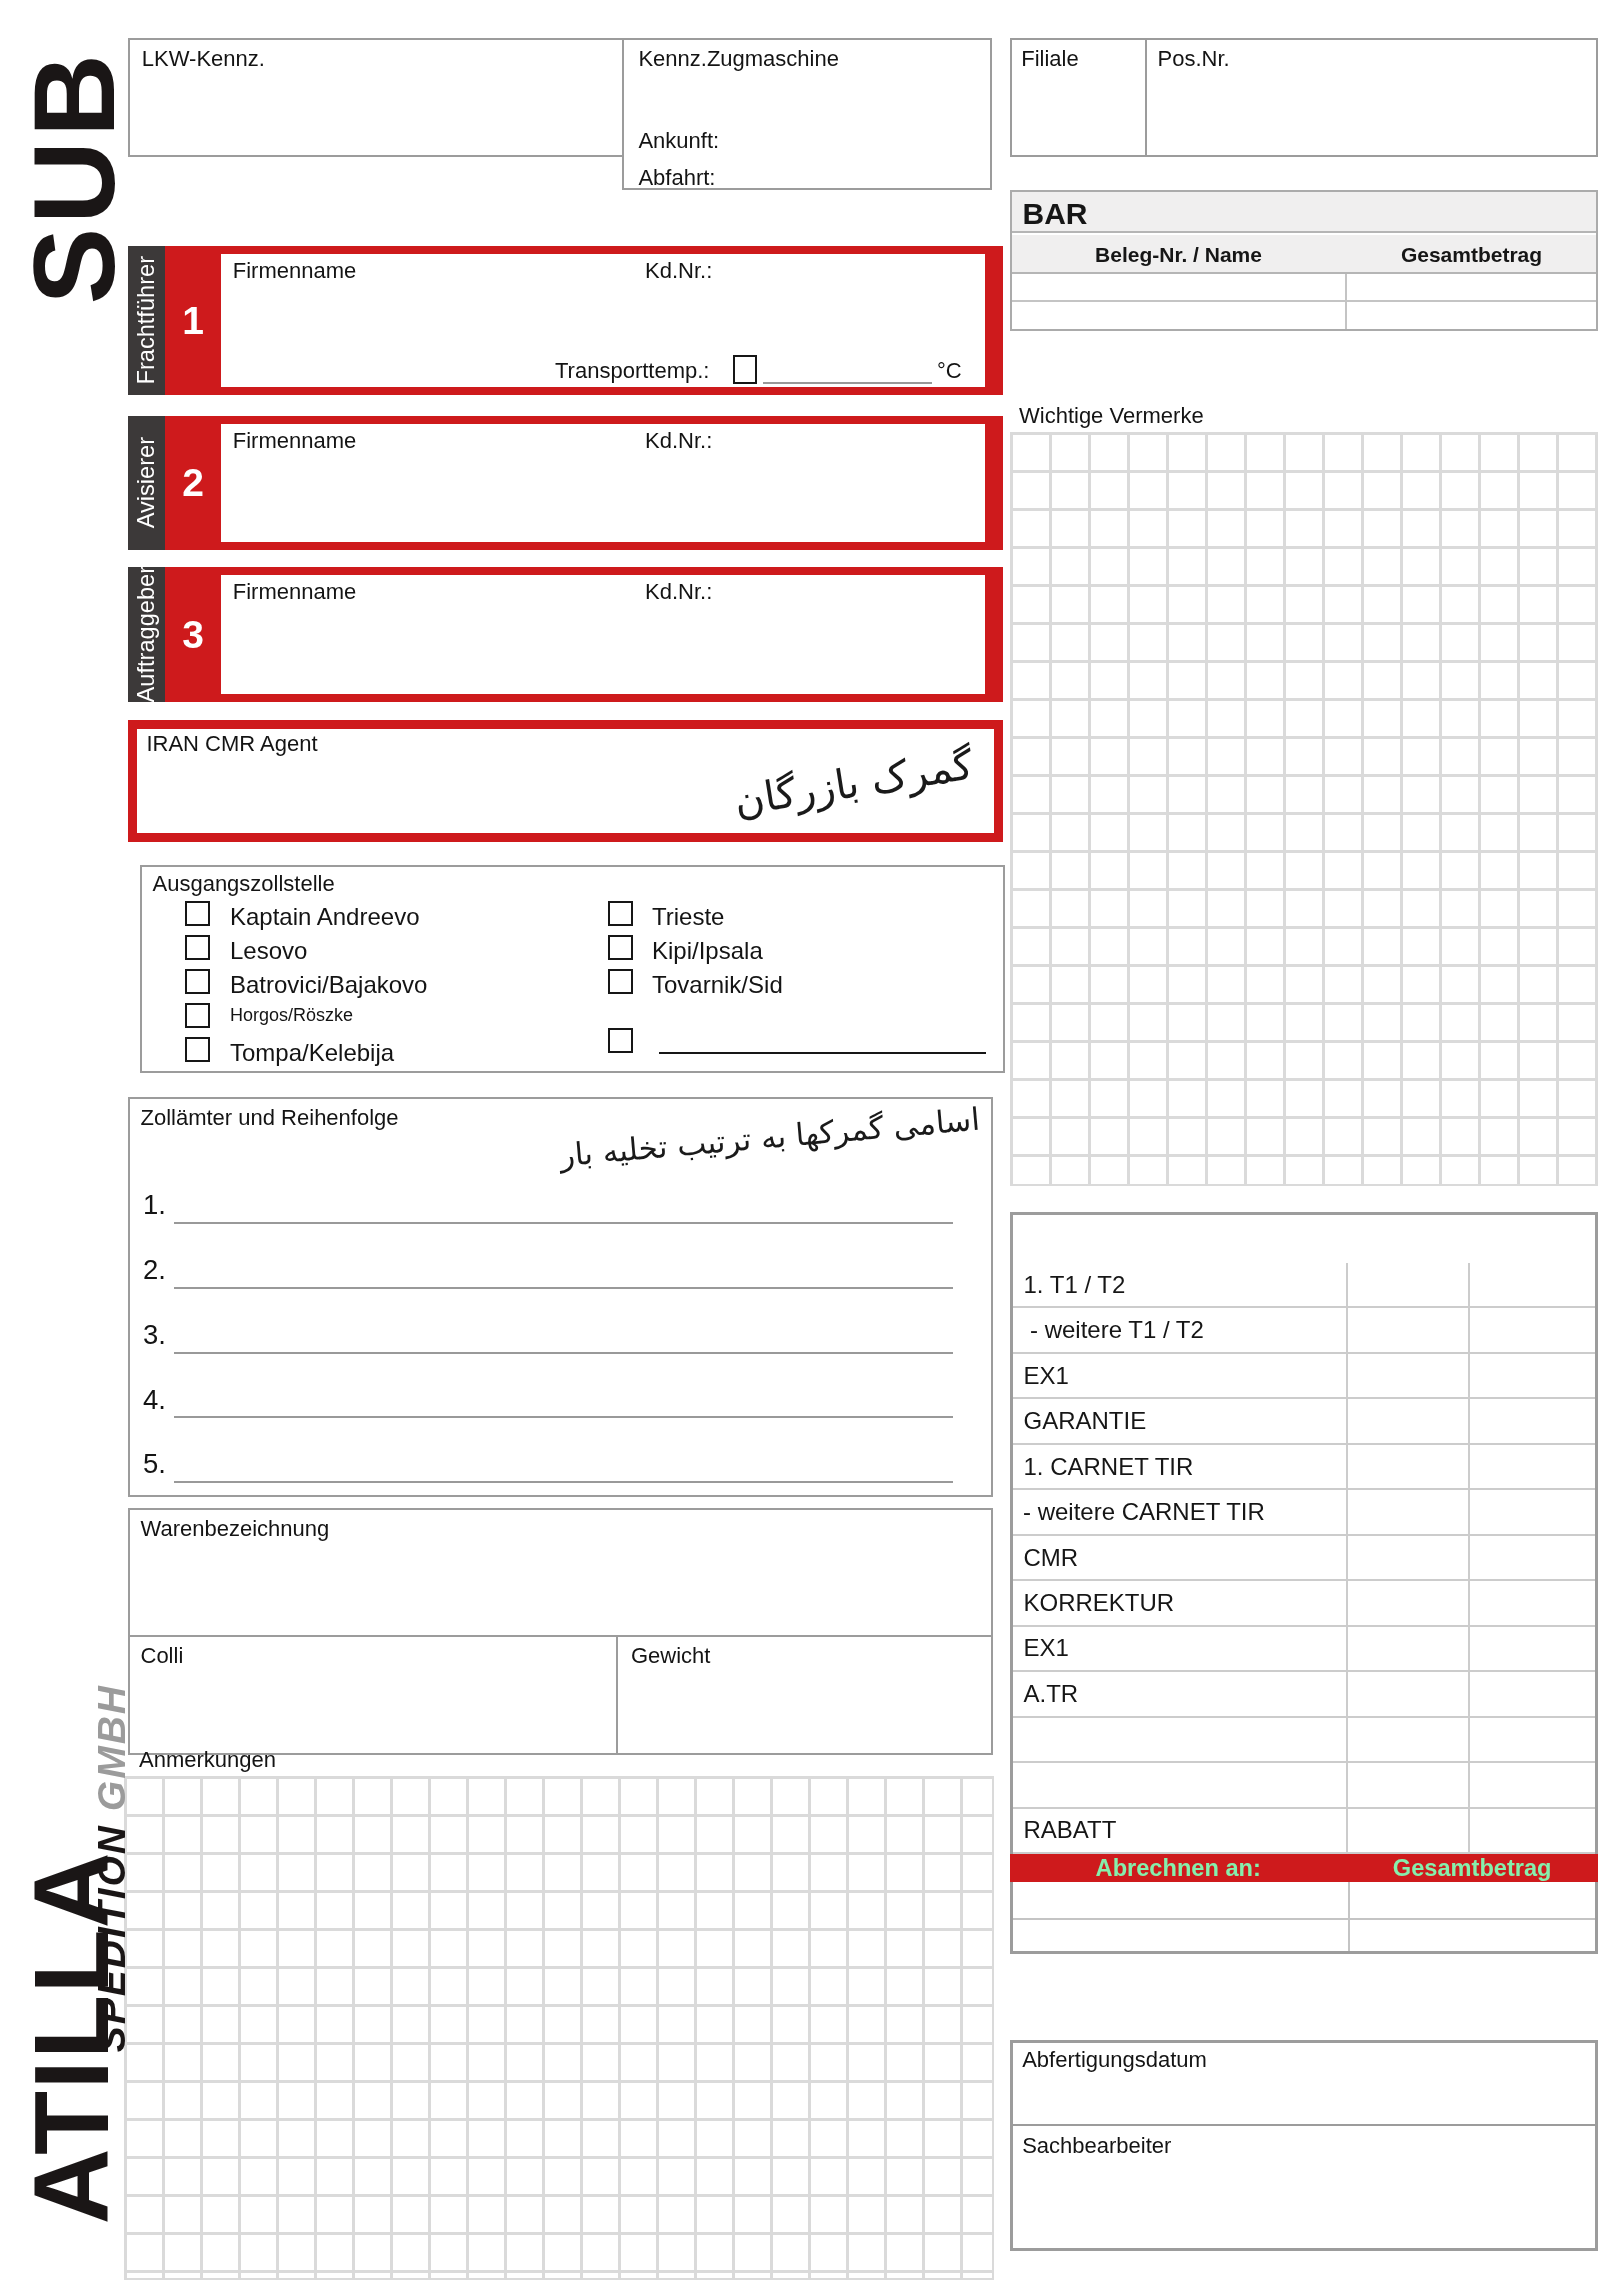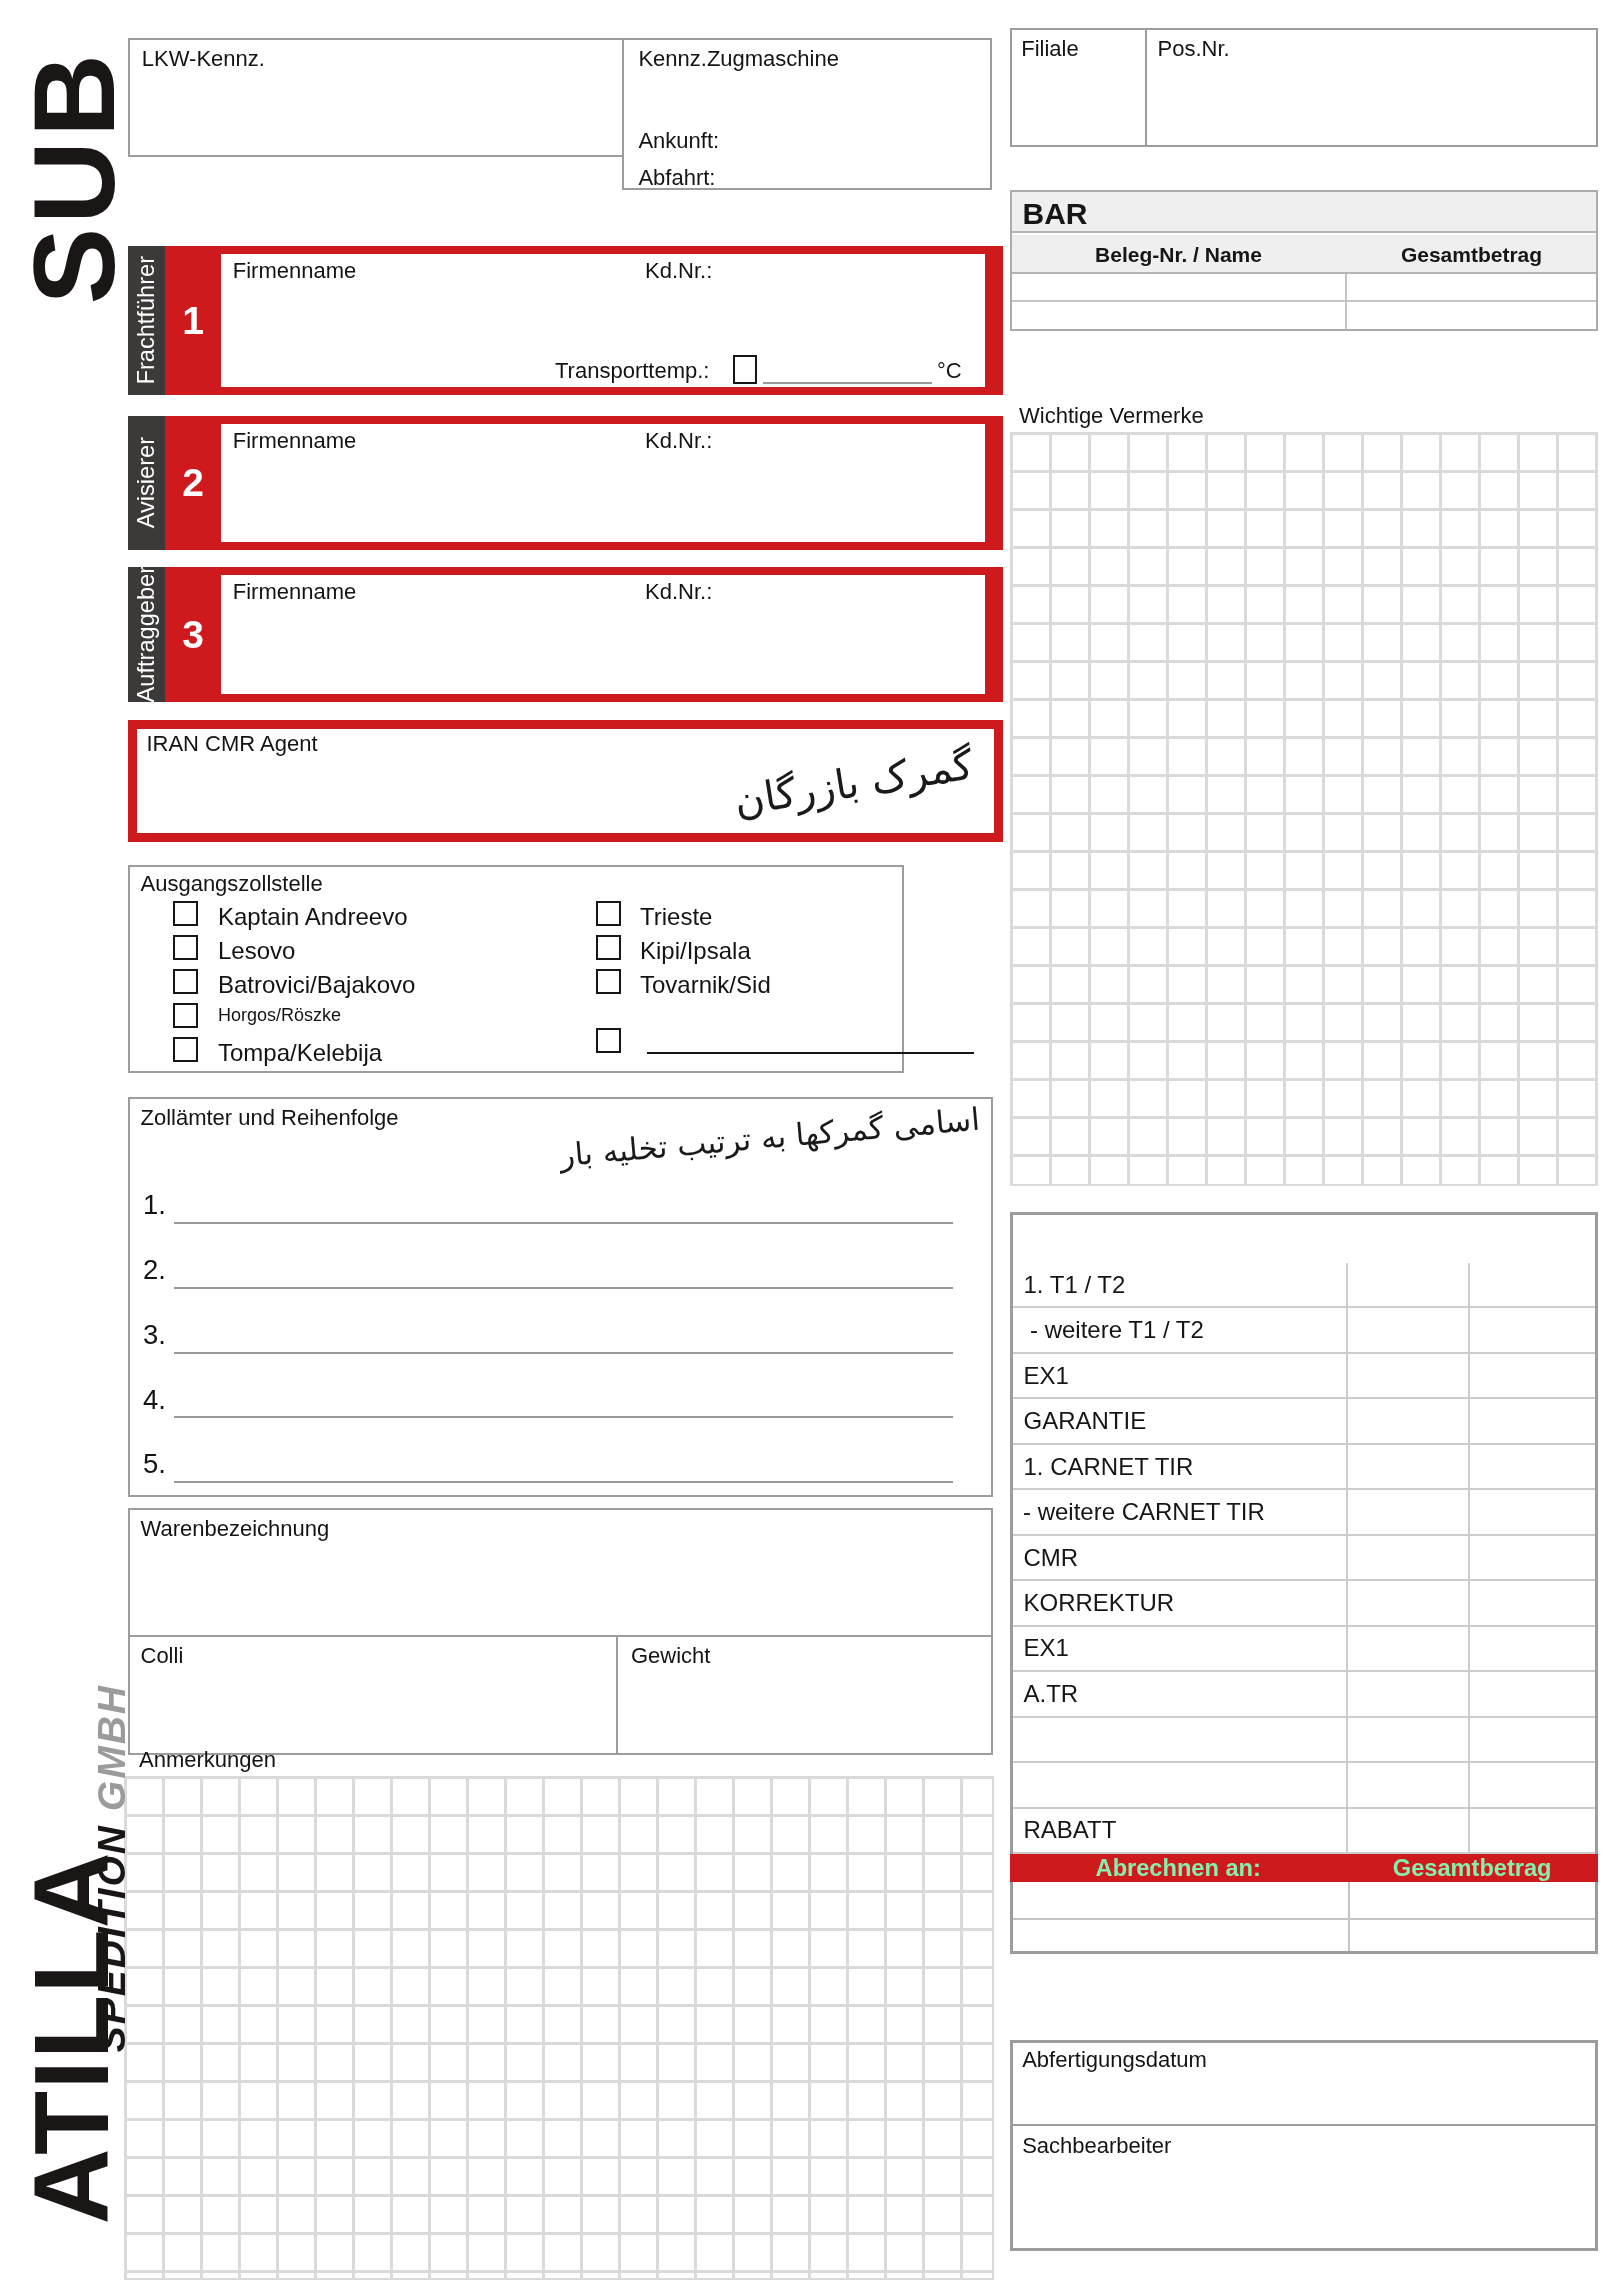--- a/index.html
+++ b/index.html
@@ -56,21 +56,21 @@
   <div class="box" style="left:128px;top:38px;width:497px;height:119px;">
     <div class="lbl" style="position:absolute;left:11.8px;top:6.5px;">LKW-Kennz.</div>
   </div>
 
   <div class="box" style="left:622px;top:38px;width:370px;height:152px;">
     <div class="lbl" style="position:absolute;left:14.4px;top:6.5px;">Kennz.Zugmaschine</div>
     <div class="lbl" style="position:absolute;left:14.4px;top:89px;">Ankunft:</div>
     <div class="lbl" style="position:absolute;left:14.4px;top:126px;">Abfahrt:</div>
   </div>
 
-  <div class="box" style="left:1010px;top:28px;width:588px;height:119px;">
+  <div class="box" style="left:1010px;top:38px;width:588px;height:119px;">
     <div class="abs" style="left:0;top:0;width:135px;height:100%;border-right:2.6px solid #9C9C9C;box-sizing:border-box;">
       <div class="lbl" style="position:absolute;left:9.2px;top:6.5px;">Filiale</div>
     </div>
     <div class="abs" style="left:135px;top:0;right:0;height:100%;">
       <div class="lbl" style="position:absolute;left:10.5px;top:6.5px;">Pos.Nr.</div>
     </div>
   </div>
 
   <div class="box" style="left:1010px;top:190px;width:588px;height:141px;border-color:#ABABAB;">
     <div class="bar-hdr" style="top:0;height:41px;border-bottom:2px solid #B5B5B5;">
@@ -130,21 +130,21 @@
   <div class="abs" style="left:128px;top:720px;width:875px;height:122px;background:#CE1A1C;">
     <div class="abs" style="left:9.2px;top:9.2px;right:9.2px;bottom:9.2px;background:#fff;">
       <span class="lbl" style="position:absolute;left:9.2px;top:2.6px;">IRAN CMR Agent</span>
       <span class="farsi" style="position:absolute;right:19.6px;top:29.4px;font-size:41px;transform:rotate(-9deg);">گمرک بازرگان</span>
     </div>
   </div>
 
   <div class="lbl" style="position:absolute;left:1019px;top:404px;">Wichtige Vermerke</div>
   <div class="grid big" style="left:1010px;top:432px;width:588px;height:754px;"></div>
 
-  <div class="box" style="left:128px;top:865px;width:776px;height:208px;">
+  <div class="box" style="left:140px;top:865px;width:865px;height:208px;">
     <span class="lbl" style="position:absolute;left:10.5px;top:5.2px;">Ausgangszollstelle</span>
     <div class="cb" style="left:43px;top:34px;"></div>
     <span class="lbl" style="position:absolute;left:88px;top:37px;font-size:24px;">Kaptain Andreevo</span>
     <div class="cb" style="left:43px;top:68px;"></div>
     <span class="lbl" style="position:absolute;left:88px;top:71px;font-size:24px;">Lesovo</span>
     <div class="cb" style="left:43px;top:102px;"></div>
     <span class="lbl" style="position:absolute;left:88px;top:105px;font-size:24px;">Batrovici/Bajakovo</span>
     <div class="cb" style="left:43px;top:136px;"></div>
     <span class="lbl" style="position:absolute;left:88px;top:139px;font-size:18px;">Horgos/Röszke</span>
     <div class="cb" style="left:43px;top:170px;"></div>

